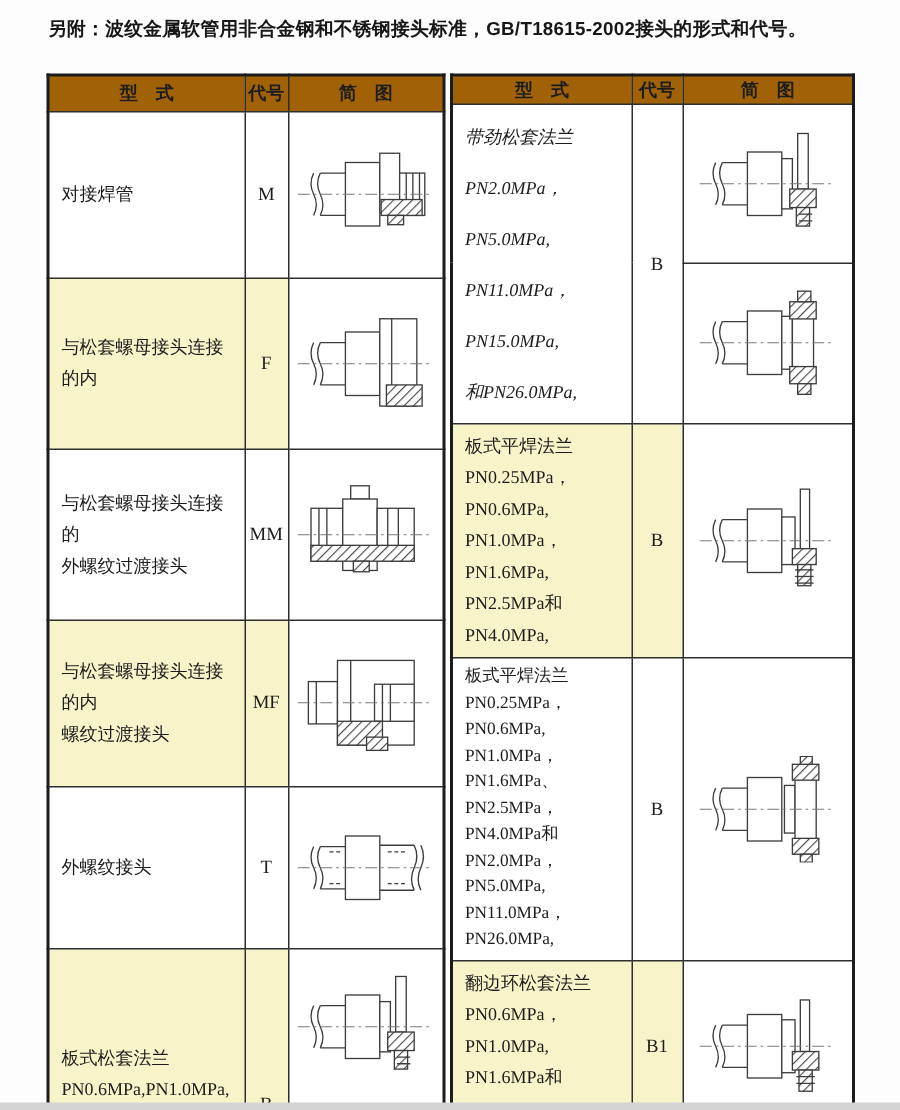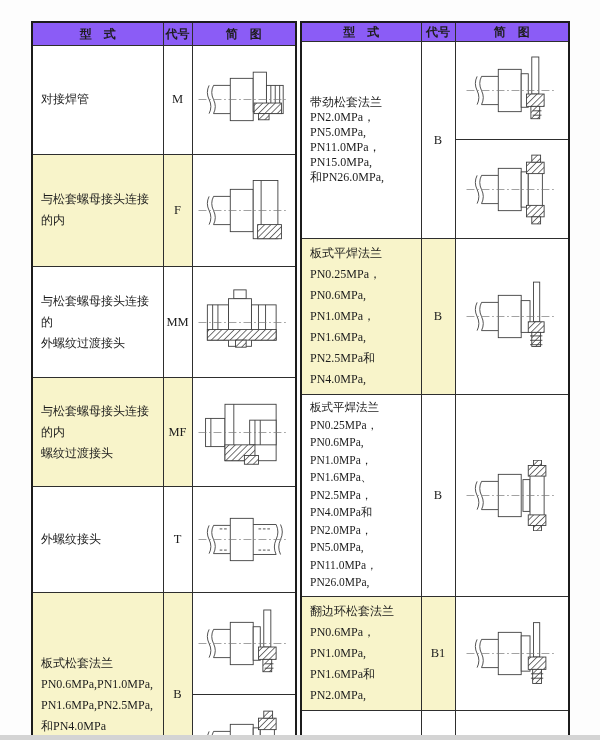--- a/index.html
+++ b/index.html
@@ -13,31 +13,31 @@
     font-family:"Liberation Sans", sans-serif;
     font-weight:700; font-size:12.5px; color:#171717; letter-spacing:0.2px;
   }
   .tables-wrap { display:flex; margin:21px 0 0 31px; gap:3px; }
   table.fittings {
     border-collapse:collapse; table-layout:fixed;
     border:2px solid #1c1c1c; background:#fff;
   }
   table.fittings td, table.fittings th { border:1px solid #2e2e2e; padding:0; }
   th.hdr {
-    background:#8b5cf6; font-size:12px; font-weight:700; color:#1d1d1d;
+    background:#a16207; font-size:12px; font-weight:700; color:#1d1d1d;
     height:18px; text-align:center; vertical-align:middle;
   }
   td.c-type { vertical-align:middle; }
   td.c-code { text-align:center; vertical-align:middle; font-size:12.5px; color:#1d1d1d; }
   tr.hl td.c-type, tr.hl td.c-code { background:#f8f4ca; }
   .type-text {
     padding:4px 4px 4px 8px; font-size:12px; color:#1c1c1c;
     line-height:21px; white-space:pre-line;
   }
-  .type-text.lh-lg { line-height:15px; }
+  .type-text.lh-lg { line-height:34px;font-style:italic; }
   .type-text.lh-sm { line-height:17.5px; font-size:11.5px; }
   td.c-diag { vertical-align:middle; background:#fff; }
   .diag { display:flex; align-items:center; justify-content:center; width:100%; height:100%; }
   .dsvg { width:97px; height:71px; display:block; }
   .bottom-strip {
     position:absolute; left:0; right:0; bottom:0; height:5px; background:#d4d4d4;
   }
 </style>
 </head>
 <body>
@@ -45,20 +45,21 @@
 <svg width="0" height="0" style="position:absolute">
   <defs>
     <pattern id="hatch" width="5" height="5" patternUnits="userSpaceOnUse" patternTransform="rotate(45)">
       <rect width="5" height="5" fill="#ffffff"></rect>
       <line x1="0" y1="0" x2="0" y2="5" stroke="#474747" stroke-width="1.7"></line>
     </pattern>
   </defs>
 </svg>
 
 <div class="page">
+  <div class="heading">另附：波纹金属软管用非合金钢和不锈钢接头标准，GB/T18615-2002接头的形式和代号。</div>
 
   <div class="tables-wrap">
 
     <table class="fittings">
       <colgroup>
           <col style="width:131px">
           <col style="width:29px">
           <col style="width:104px">
         </colgroup>
       <tbody>

